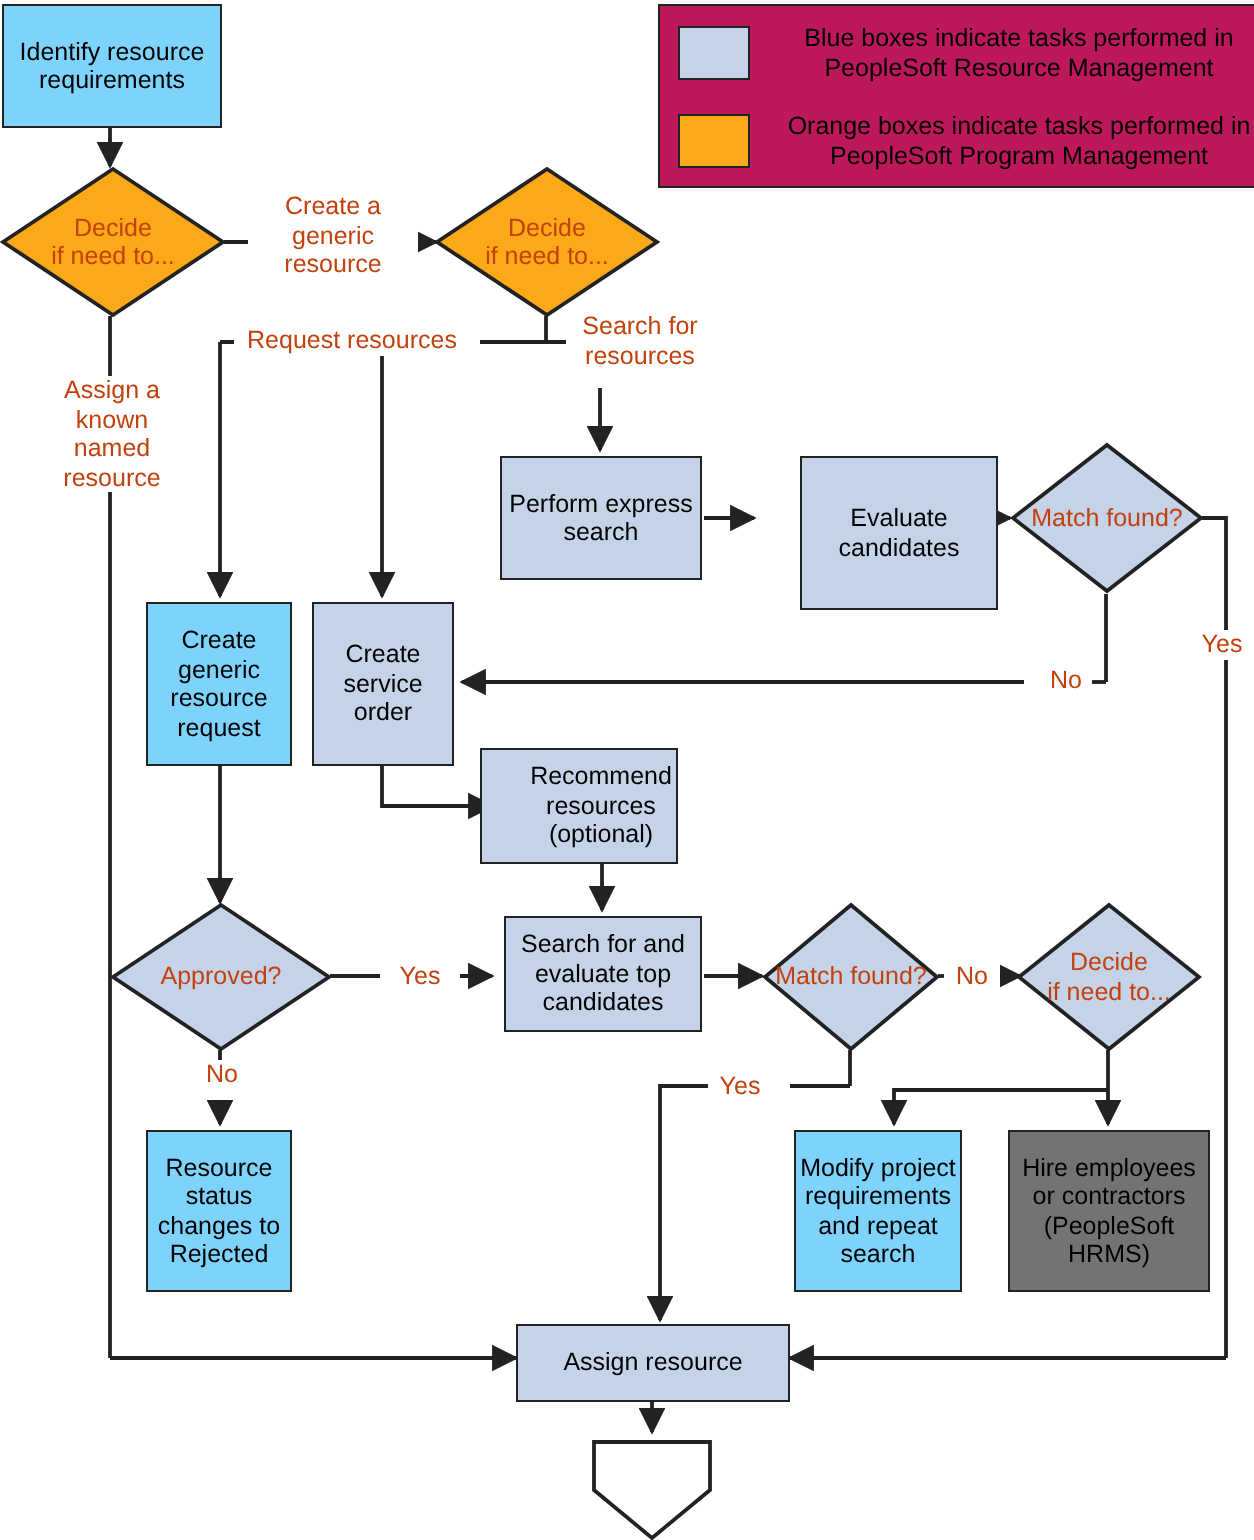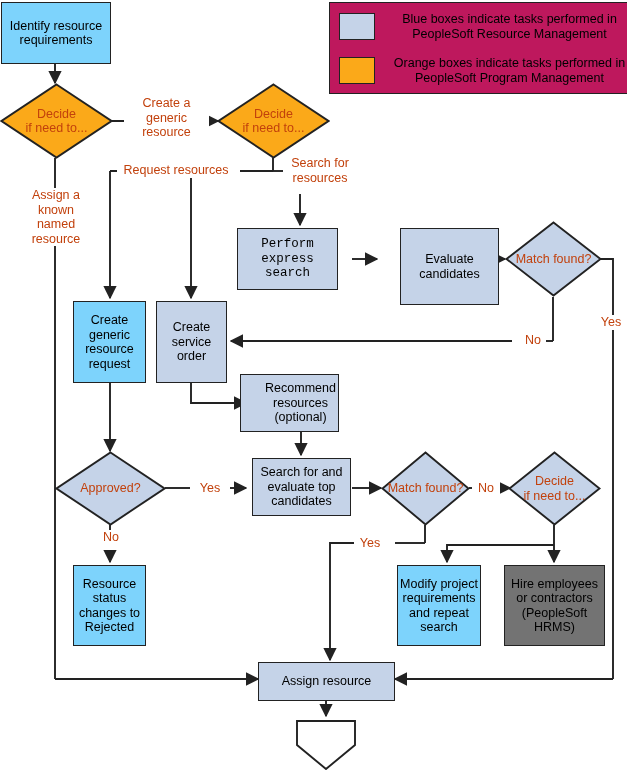--- a/index.html
+++ b/index.html
@@ -182,21 +182,21 @@
       <div class="legend-text">Blue boxes indicate tasks performed in PeopleSoft Resource Management</div>
     </div>
     <div class="legend-row" style="left:9px; top:53px;">
       <div class="legend-swatch" style="background:#FBA919;"></div>
       <div class="legend-text">Orange boxes indicate tasks performed in PeopleSoft Program Management</div>
     </div>
   </div>
 
   <div class="node box orange" style="left:1px; top:2px; width:110px; height:62px;">Identify resource requirements</div>
 
-  <div class="node box blue" style="left:237px; top:228px; width:101px; height:62px;font-family:Liberation Mono, monospace;">Perform express search</div>
+  <div class="node box blue" style="left:250px; top:228px; width:101px; height:62px;">Perform express search</div>
 
   <div class="node box blue" style="left:400px; top:228px; width:99px; height:77px;">Evaluate candidates</div>
 
   <div class="node box orange" style="left:73px; top:301px; width:73px; height:82px;">Create generic resource request</div>
 
   <div class="node box blue" style="left:156px; top:301px; width:71px; height:82px;">Create service order</div>
 
   <div class="node box blue" style="left:240px; top:374px; width:99px; height:58px;padding-left:22px;">Recommend resources (optional)</div>
 
   <div class="node box blue" style="left:252px; top:458px; width:99px; height:58px;">Search for and evaluate top candidates</div>

